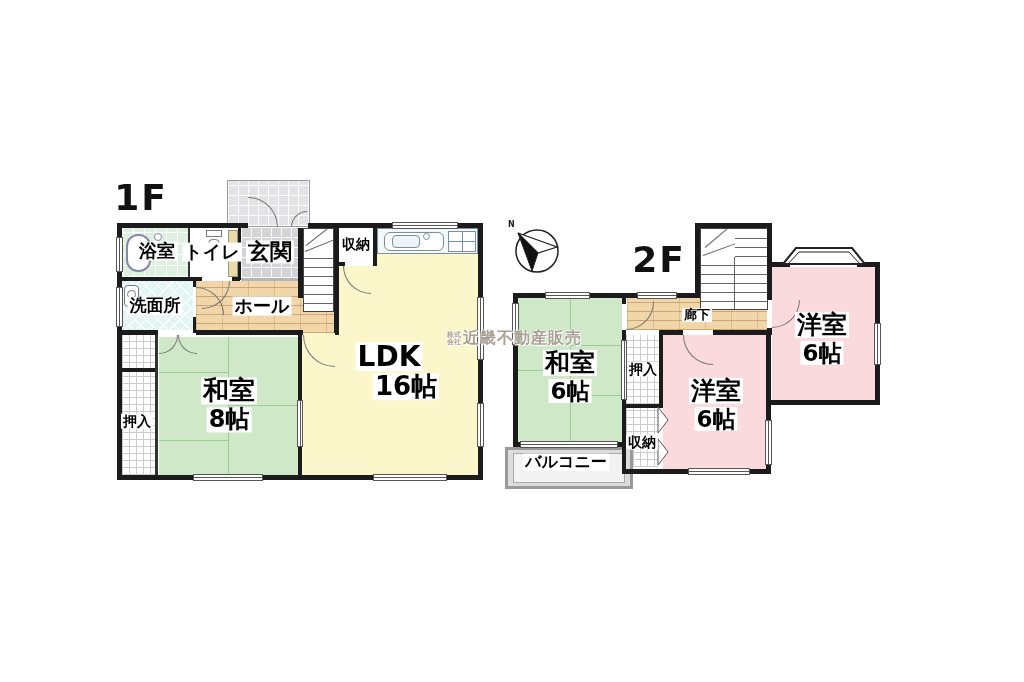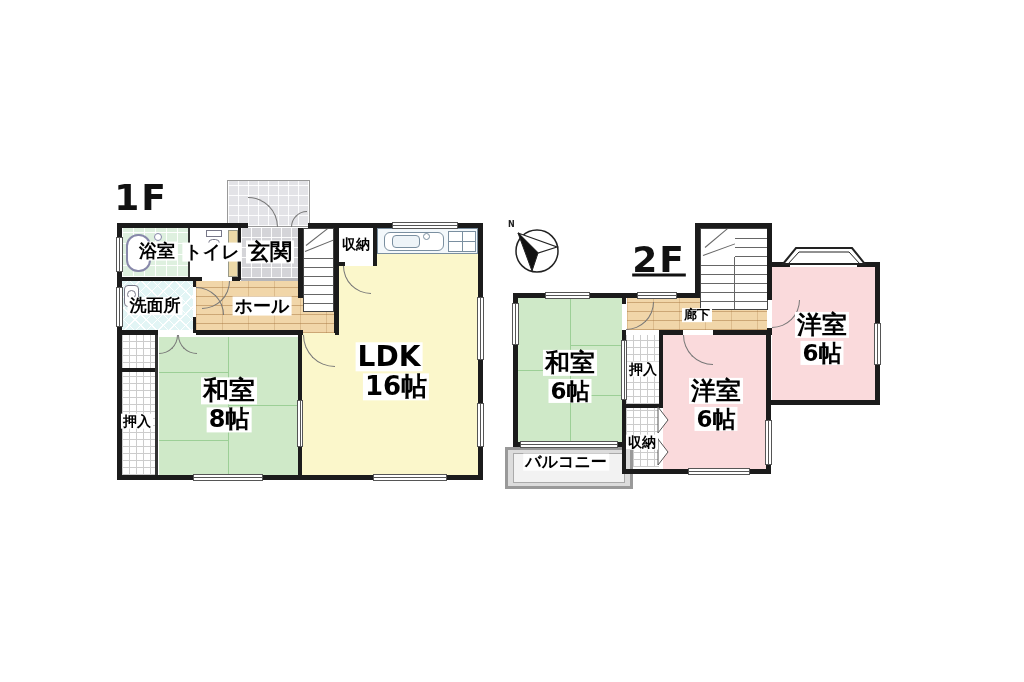--- a/index.html
+++ b/index.html
@@ -232,31 +232,38 @@
   <div class="abs" style="left:508px;top:220px;font-size:8px;font-weight:700;color:#222;z-index:6;">N</div>
 
   <div class="fl" style="left:141px;top:197px;font-size:36px;">1F</div>
   <div class="lb" style="left:157px;top:251px;font-size:18px;">浴室</div>
   <div class="lb" style="left:212px;top:252px;font-size:18px;">トイレ</div>
   <div class="lb" style="left:270px;top:252px;font-size:22px;">玄関</div>
   <div class="lb" style="left:356px;top:244px;font-size:14px;">収納</div>
   <div class="lb" style="left:155px;top:306px;font-size:17px;">洗面所</div>
   <div class="lb" style="left:262px;top:306px;font-size:18px;">ホール</div>
   <div class="lb" style="left:389px;top:357px;font-size:28px;">LDK</div>
-  <div class="lb" style="left:396px;top:387px;font-size:26px;">16帖</div>
+  <div class="lb" style="left:406px;top:387px;font-size:26px;">16帖</div>
   <div class="lb" style="left:229px;top:391px;font-size:26px;">和室</div>
   <div class="lb" style="left:229px;top:420px;font-size:24px;">8帖</div>
   <div class="lb" style="left:137px;top:421px;font-size:14px;">押入</div>
 
-  <div class="fl" style="left:659px;top:259px;font-size:36px;text-decoration:underline;">2F</div>
+  <div class="fl" style="left:659px;top:259px;font-size:36px;">2F</div>
   <div class="lb" style="left:697px;top:315px;font-size:13px;">廊下</div>
   <div class="lb" style="left:570px;top:363px;font-size:25px;">和室</div>
   <div class="lb" style="left:570px;top:391px;font-size:23px;">6帖</div>
   <div class="lb" style="left:643px;top:369px;font-size:14px;">押入</div>
   <div class="lb" style="left:642px;top:442px;font-size:14px;">収納</div>
   <div class="lb" style="left:566px;top:462px;font-size:16px;">バルコニー</div>
   <div class="lb" style="left:716px;top:391px;font-size:25px;">洋室</div>
   <div class="lb" style="left:716px;top:419px;font-size:23px;">6帖</div>
   <div class="lb" style="left:822px;top:325px;font-size:25px;">洋室</div>
   <div class="lb" style="left:822px;top:353px;font-size:23px;">6帖</div>
 
+  <div class="wm" style="left:447px;top:328px;">
+    <span class="pref">
+      <span>株式</span>
+      <span>会社</span>
+    </span>
+    <span class="comp">近畿不動産販売</span>
+  </div>
 
 </div>
 
 </body></html>

